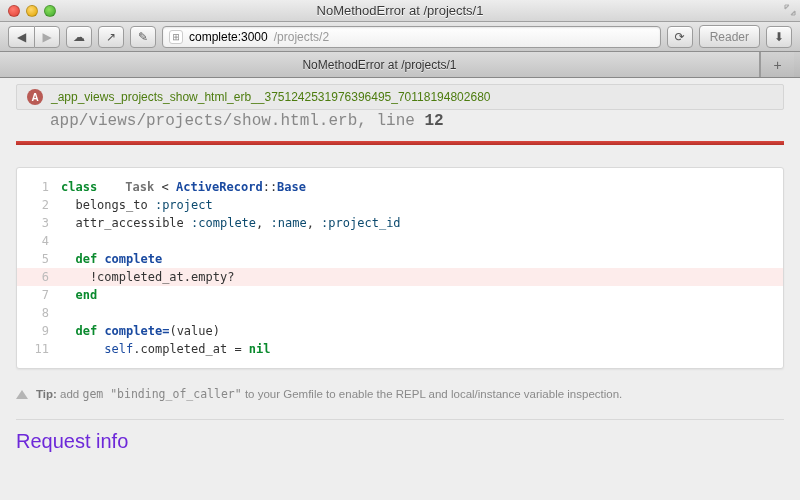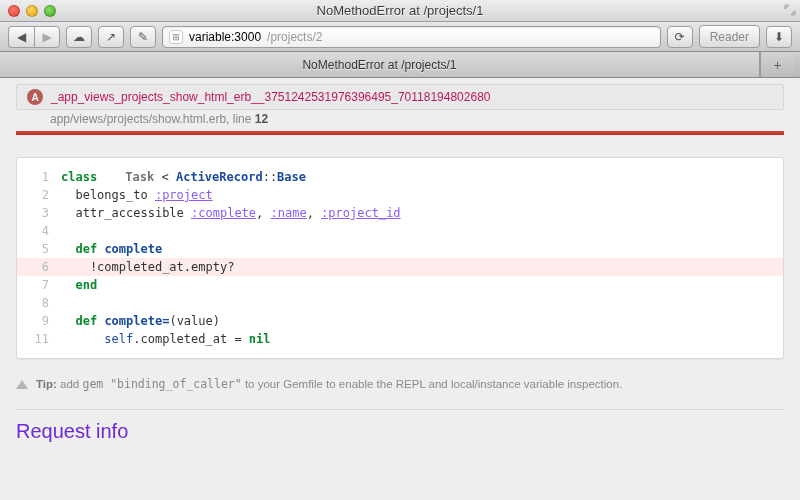--- a/index.html
+++ b/index.html
@@ -28,37 +28,37 @@
   .reader { height:23px; padding:0 10px; color:#888; font-size:12px; }
   .dl { height:22px; width:26px; }
   
   .tabstrip { height: 26px; background: linear-gradient(#cfcfcf,#b9b9b9); border-bottom:1px solid #888; display:flex; align-items:stretch; }
   .tab { flex:1; max-width: 760px; background: linear-gradient(#dcdcdc,#c3c3c3); border-right:1px solid #9a9a9a; display:flex; align-items:center; justify-content:center; font-size:12px; color:#333; text-shadow:0 1px 0 rgba(255,255,255,0.6); }
   .newtab { width: 34px; display:flex; align-items:center; justify-content:center; color:#666; border-left:1px solid #9a9a9a; background:linear-gradient(#d2d2d2,#bcbcbc); font-size:14px;}
   
   .page { background: #eeeeee; height: 422px; padding: 0 16px 16px 16px; overflow:hidden; }
   .trace-item-bar { background:#e9e9e9; border:1px solid #d5d5d5; border-radius:2px; margin-top:6px; padding: 4px 10px; display:flex; align-items:center; gap:8px; }
   .badge-a { width:16px; height:16px; border-radius:50%; background:#b95b55; color:#fff; font-size:10px; display:flex; align-items:center; justify-content:center; font-weight:bold; }
-  .trace-title { color:#be185d; font-size:12px; }
-  .trace-sub { color:#888; font-size:12px; padding:2px 10px 5px 34px; }
+  .trace-title { color:#4d7c0f; font-size:12px; }
+  .trace-sub { color:#888; font-size:16px; padding:2px 10px 11px 34px;font-family:Liberation Mono, monospace; }
   .trace-sub .ln { font-weight:bold; color:#555; }
   .redbar { height:4px; background: linear-gradient(#d9463d,#b63028); margin: 0 0 22px 0; }
   .panel { background:#fff; border:1px solid #d9d9d9; border-radius:3px; box-shadow:0 1px 2px rgba(0,0,0,0.06); }
   .panel-head { background: linear-gradient(#f3f3f3,#e7e7e7); border-bottom:1px solid #d9d9d9; padding:10px 14px; display:flex; justify-content:space-between; align-items:center; }
   .panel-head .title { font-weight:bold; color:#333; font-size:14px; }
   .panel-head .action { color:#666; font-size:12px; }
   .code { font-family: Menlo, Consolas, monospace; font-size:12px; line-height:18px; padding:10px 0; }
   .line { display:flex; }
   .gutter { width:44px; text-align:right; color:#bbb; padding-right:12px; user-select:none; }
   .src { white-space:pre; color:#333; flex:1;}
   .line.hl { background:#fdeceb; }
   .kw { color:#0a8a2e; font-weight:bold; }
   .cls { color:#737373; font-weight:bold;margin-left:21px; }
   .const { color:#1a4aa0; font-weight:bold; }
-  .sym { color:#8b5cf6;text-decoration:underline; }
+  .sym { color:#0c4a6e; }
   .fn { color:#1a4aa0; font-weight:bold; }
   .self { color:#1a4aa0;text-align:right; }
   .tipbox { margin-top:18px; display:flex; align-items:center; gap:8px; color:#8a8a8a; font-size:11.5px; }
   .tipbox .tri { width:0;height:0;border-left:6px solid transparent;border-right:6px solid transparent;border-bottom:9px solid #b5b5b5; }
   .tipbox b { color:#777; }
   .tipbox code { font-family: Menlo, monospace; color:#888; }
   .hr { height:1px; background:#d8d8d8; margin-top:18px; }
   .nextsec { color:#6d28d9; font-size:20px; margin-top:10px; }
 </style>
 </head>
@@ -79,21 +79,21 @@
 <div class="toolbar">
   <div class="segmented">
     <div class="tbtn">◀</div>
     <div class="tbtn disabled">▶</div>
   </div>
   <div class="tbtn">☁</div>
   <div class="tbtn">↗</div>
   <div class="tbtn">✎</div>
   <div class="addrbar">
     <span class="favicon">⊞</span>
-    <span class="addr-host">variable:3000</span>
+    <span class="addr-host">complete:3000</span>
       <span class="addr-path">/projects/2</span>
   </div>
   <div class="tbtn reload">⟳</div>
   <div class="tbtn reader">Reader</div>
   <div class="tbtn dl">⬇</div>
 </div>
 
 <div class="tabstrip">
   <div class="tab">NoMethodError at /projects/1</div>
   <div class="newtab">+</div>

